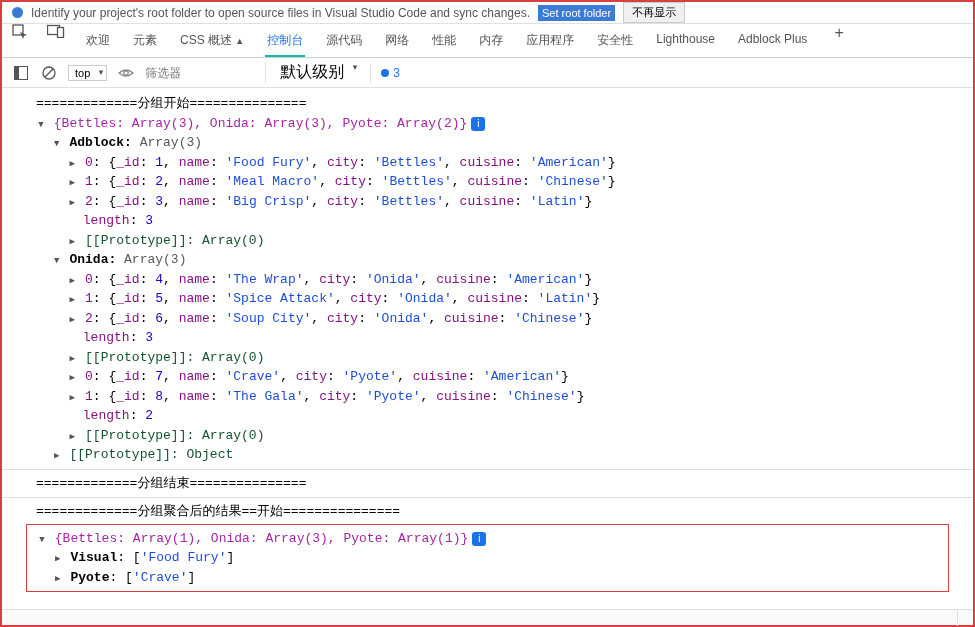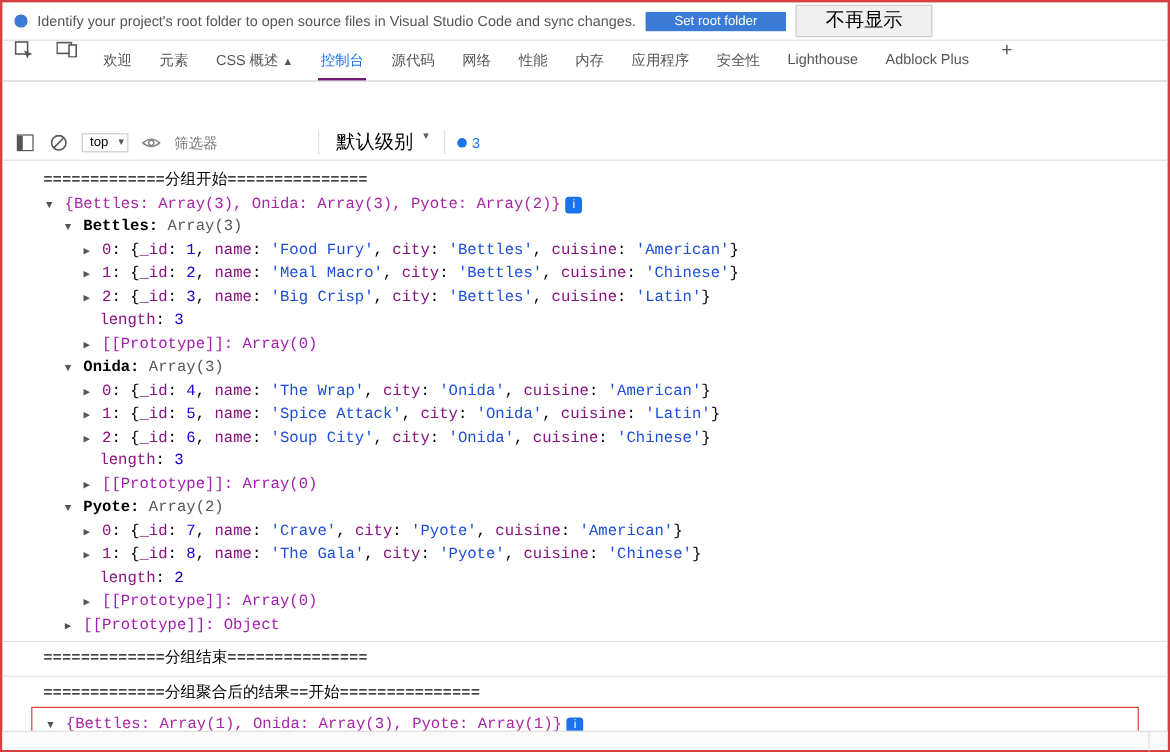--- a/index.html
+++ b/index.html
@@ -6,72 +6,71 @@
   body {
     font-family: "Segoe UI", Arial, sans-serif;
     font-size: 12px;
     background: #fff;
     width: 975px;
     height: 627px;
     border: 2px solid #d64040;
     overflow: hidden;
   }
   .infobar {
-    height: 32px;
+    height: 22px;
     border-bottom: 1px solid #e0e0e0;
     display: flex;
     align-items: center;
     padding: 0 10px;
     gap: 8px;
     color: #555;
     overflow: hidden;
     white-space: nowrap;
   }
   .infobar .dot {
     width: 11px; height: 11px;
     border-radius: 50%;
     background: #3a7bd5;
     flex: 0 0 auto;
   }
   .btn-blue {
     background: #3a7bd5;
     color: #fff;
     border: none;
-    padding: 2px 24px;
+    padding: 2px 4px;
     font-size: 11px;
     cursor: pointer;
   }
   .btn-gray {
     background: #f0f0f0;
     border: 1px solid #ccc;
-    padding: 2px 24px;
-    font-size: 16px;
+    padding: 2px 8px;
+    font-size: 11px;
     cursor: pointer;
   }
   .tabbar {
     height: 34px;
     border-bottom: 1px solid #d0d0d0;
     display: flex;
     padding: 0 10px;
     gap: 19px;
     color: #555;
   }
   .tabbar .ticon { color: #777; }
   .tab { cursor: pointer; padding: 8px 2px; }
-  .tab.active { color: #1a73e8; border-bottom: 2px solid #701a75; }
+  .tab.active { color: #1a73e8; border-bottom: 2px solid #14b8a6; }
   .plus { margin-left: 6px; font-size: 16px; color: #555; cursor: pointer; }
 
   .filterbar {
     height: 30px;
     border-bottom: 1px solid #e0e0e0;
     display: flex;
     align-items: center;
     padding: 0 10px;
     gap: 10px;
-    margin-top: 36px;
   }
   .fb-icon {
     width: 18px; height: 18px;
     display: inline-flex; align-items: center; justify-content: center;
     color: #555;
   }
   .fb-top {
     border: 1px solid #ccc;
     padding: 1px 16px 1px 6px;
     font-size: 11px;
@@ -119,21 +118,21 @@
   }
   .row { white-space: pre; }
   .caret { display: inline-block; width: 10px; text-align: center; color: #555; }
   .caret.down::before { content: "▼"; font-size: 9px; }
   .caret.right::before { content: "▶"; font-size: 9px; }
   .k { color: #a626a4; }  
   .kp { color: #881280; }  
   .s { color: #1d4ed8; }   
   .n { color: #1c00cf; }   
   .t { color: #585858; }   
-  .dim { color: #a21caf; margin-top: 48px; }
+  .dim { color: #14532d; margin-top: 48px; }
   .info-i {
     display: inline-block;
     width: 14px; height: 14px;
     background: #1a73e8;
     color: #fff;
     border-radius: 3px;
     font-size: 10px;
     line-height: 14px;
     text-align: center;
     font-style: normal;
@@ -230,50 +229,49 @@
     <span>3</span>
   </span>
 </div>
 
 <div class="console">
 
   <div class="row">=============分组开始===============</div>
 
   <div class="row"><span class="caret down"></span> <span class="k">{Bettles: Array(3), Onida: Array(3), Pyote: Array(2)}</span><span class="info-i">i</span></div>
 
-  <div class="row">  <span class="caret down"></span> <b><span>Bettles: </span></b><span class="t">Array(3)</span></div>
+  <div class="row">  <span class="caret down"></span> <b><span>Adblock: </span></b><span class="t">Array(3)</span></div>
   <div class="row">    <span class="caret right"></span> <span class="kp">0</span>: {<span class="kp">_id</span>: <span class="n">1</span>, <span class="kp">name</span>: <span class="s">'Food Fury'</span>, <span class="kp">city</span>: <span class="s">'Bettles'</span>, <span class="kp">cuisine</span>: <span class="s">'American'</span>}</div>
   <div class="row">    <span class="caret right"></span> <span class="kp">1</span>: {<span class="kp">_id</span>: <span class="n">2</span>, <span class="kp">name</span>: <span class="s">'Meal Macro'</span>, <span class="kp">city</span>: <span class="s">'Bettles'</span>, <span class="kp">cuisine</span>: <span class="s">'Chinese'</span>}</div>
   <div class="row">    <span class="caret right"></span> <span class="kp">2</span>: {<span class="kp">_id</span>: <span class="n">3</span>, <span class="kp">name</span>: <span class="s">'Big Crisp'</span>, <span class="kp">city</span>: <span class="s">'Bettles'</span>, <span class="kp">cuisine</span>: <span class="s">'Latin'</span>}</div>
   <div class="row">      <span class="kp">length</span>: <span class="n">3</span></div>
   <div class="row">    <span class="caret right"></span> <span class="dim">[[Prototype]]: Array(0)</span></div>
 
   <div class="row">  <span class="caret down"></span> <b><span>Onida: </span></b><span class="t">Array(3)</span></div>
   <div class="row">    <span class="caret right"></span> <span class="kp">0</span>: {<span class="kp">_id</span>: <span class="n">4</span>, <span class="kp">name</span>: <span class="s">'The Wrap'</span>, <span class="kp">city</span>: <span class="s">'Onida'</span>, <span class="kp">cuisine</span>: <span class="s">'American'</span>}</div>
   <div class="row">    <span class="caret right"></span> <span class="kp">1</span>: {<span class="kp">_id</span>: <span class="n">5</span>, <span class="kp">name</span>: <span class="s">'Spice Attack'</span>, <span class="kp">city</span>: <span class="s">'Onida'</span>, <span class="kp">cuisine</span>: <span class="s">'Latin'</span>}</div>
   <div class="row">    <span class="caret right"></span> <span class="kp">2</span>: {<span class="kp">_id</span>: <span class="n">6</span>, <span class="kp">name</span>: <span class="s">'Soup City'</span>, <span class="kp">city</span>: <span class="s">'Onida'</span>, <span class="kp">cuisine</span>: <span class="s">'Chinese'</span>}</div>
   <div class="row">      <span class="kp">length</span>: <span class="n">3</span></div>
   <div class="row">    <span class="caret right"></span> <span class="dim">[[Prototype]]: Array(0)</span></div>
 
-  <div class="row">  <span class="caret down"></span> <b><span>Pyote: </span></b><span class="t">Array(2)</span></div>
   <div class="row">    <span class="caret right"></span> <span class="kp">0</span>: {<span class="kp">_id</span>: <span class="n">7</span>, <span class="kp">name</span>: <span class="s">'Crave'</span>, <span class="kp">city</span>: <span class="s">'Pyote'</span>, <span class="kp">cuisine</span>: <span class="s">'American'</span>}</div>
   <div class="row">    <span class="caret right"></span> <span class="kp">1</span>: {<span class="kp">_id</span>: <span class="n">8</span>, <span class="kp">name</span>: <span class="s">'The Gala'</span>, <span class="kp">city</span>: <span class="s">'Pyote'</span>, <span class="kp">cuisine</span>: <span class="s">'Chinese'</span>}</div>
   <div class="row">      <span class="kp">length</span>: <span class="n">2</span></div>
   <div class="row">    <span class="caret right"></span> <span class="dim">[[Prototype]]: Array(0)</span></div>
 
   <div class="row">  <span class="caret right"></span> <span class="dim">[[Prototype]]: Object</span></div>
 
   <div class="divider"></div>
   <div class="row">=============分组结束===============</div>
   <div class="divider"></div>
   <div class="row">=============分组聚合后的结果==开始===============</div>
 
   <div class="highlight-box">
     <div class="row"><span class="caret down"></span> <span class="k">{Bettles: Array(1), Onida: Array(3), Pyote: Array(1)}</span><span class="info-i">i</span></div>
-    <div class="row">  <span class="caret right"></span> <b>Studio</b>: [<span class="s">'Food Fury'</span>]</div>
+    <div class="row">  <span class="caret right"></span> <b>Visual</b>: [<span class="s">'Food Fury'</span>]</div>
     <div class="row">  <span class="caret right"></span> <b>Pyote</b>: [<span class="s">'Crave'</span>]</div>
 
   </div>
 
 </div>
 
 <div class="bottom-scroll">
   <div class="thumb-track"></div>
 </div>
 

